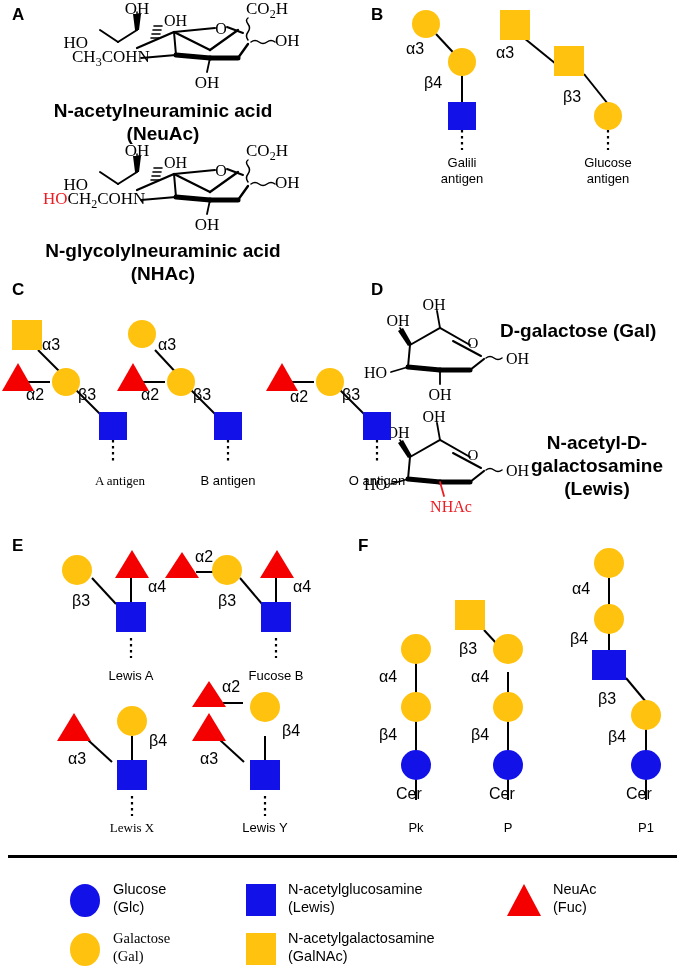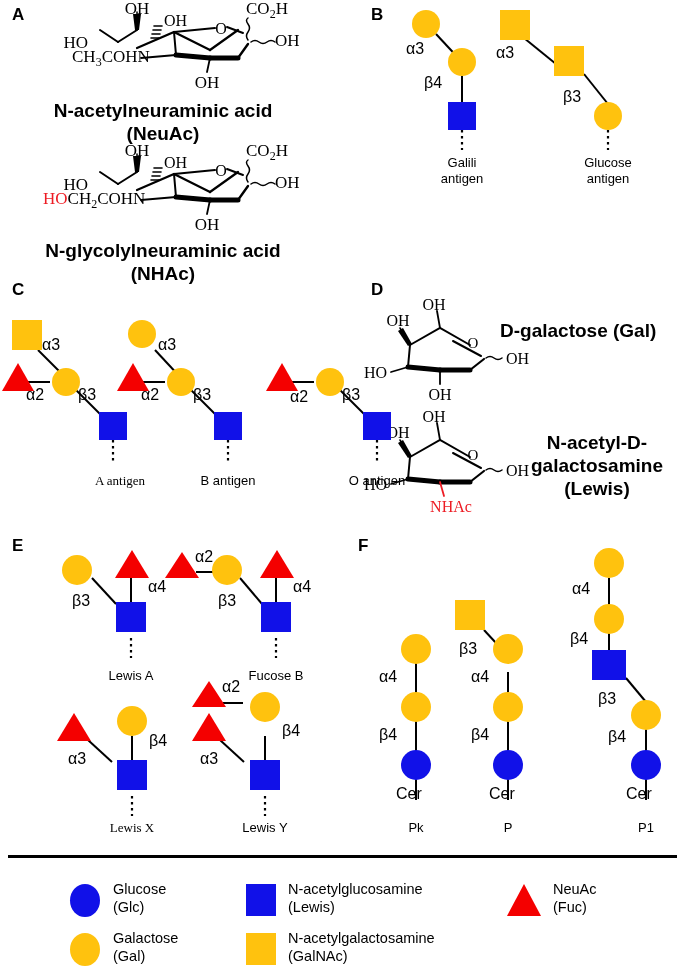--- a/index.html
+++ b/index.html
@@ -356,18 +356,18 @@
 
 <div class="sym sq" style="left:246px;top:884px;width:30px;height:32px;background:#1111E8;"></div>
 <div class="legend-text" style="left:288px;top:880px;">N-acetylglucosamine
 (Lewis)</div>
 
 <div class="sym tri" style="left:507px;top:884px;border-left:17px solid transparent;border-right:17px solid transparent;border-bottom:32px solid #F40000;"></div>
 <div class="legend-text" style="left:553px;top:880px;">NeuAc
 (Fuc)</div>
 
 <div class="sym ci" style="left:70px;top:933px;width:30px;height:33px;background:#FFC20E;"></div>
-<div class="legend-text" style="left:113px;top:929px;">Galactose
+<div class="legend-text" style="left:113px;top:929px;font-family:Liberation Serif, serif;">Galactose
 (Gal)</div>
 
 <div class="sym sq" style="left:246px;top:933px;width:30px;height:32px;background:#FFC20E;"></div>
 <div class="legend-text" style="left:288px;top:929px;">N-acetylgalactosamine
 (GalNAc)</div>
 
 </body></html>

